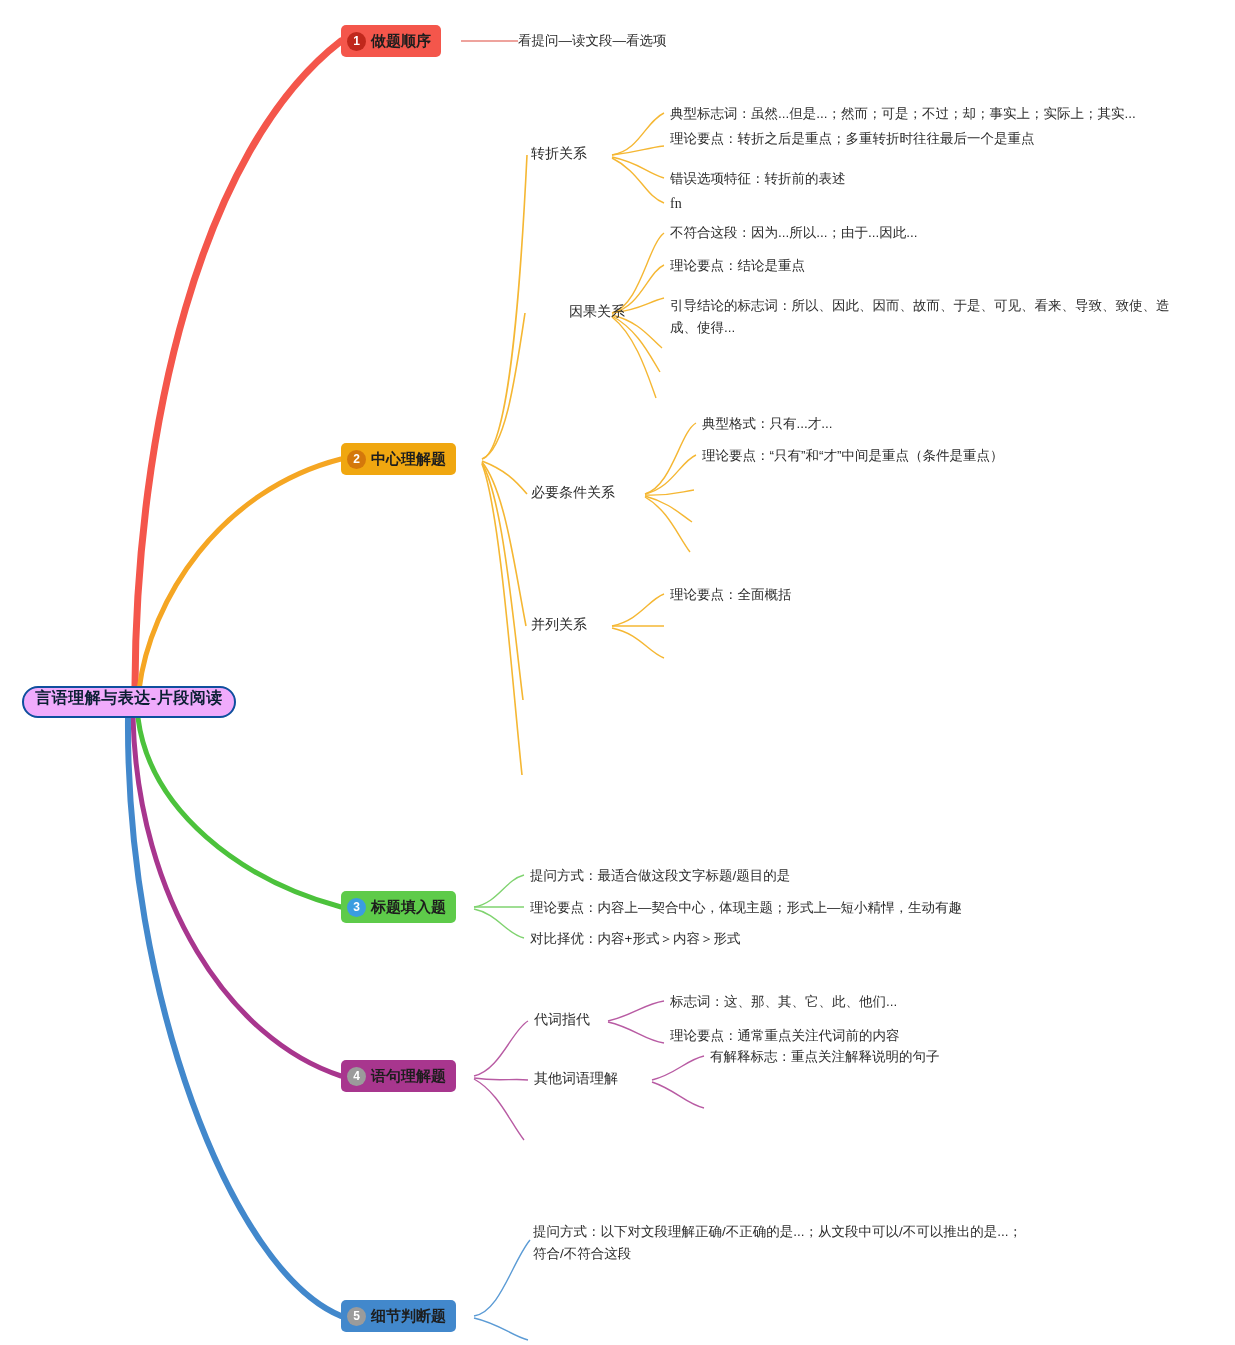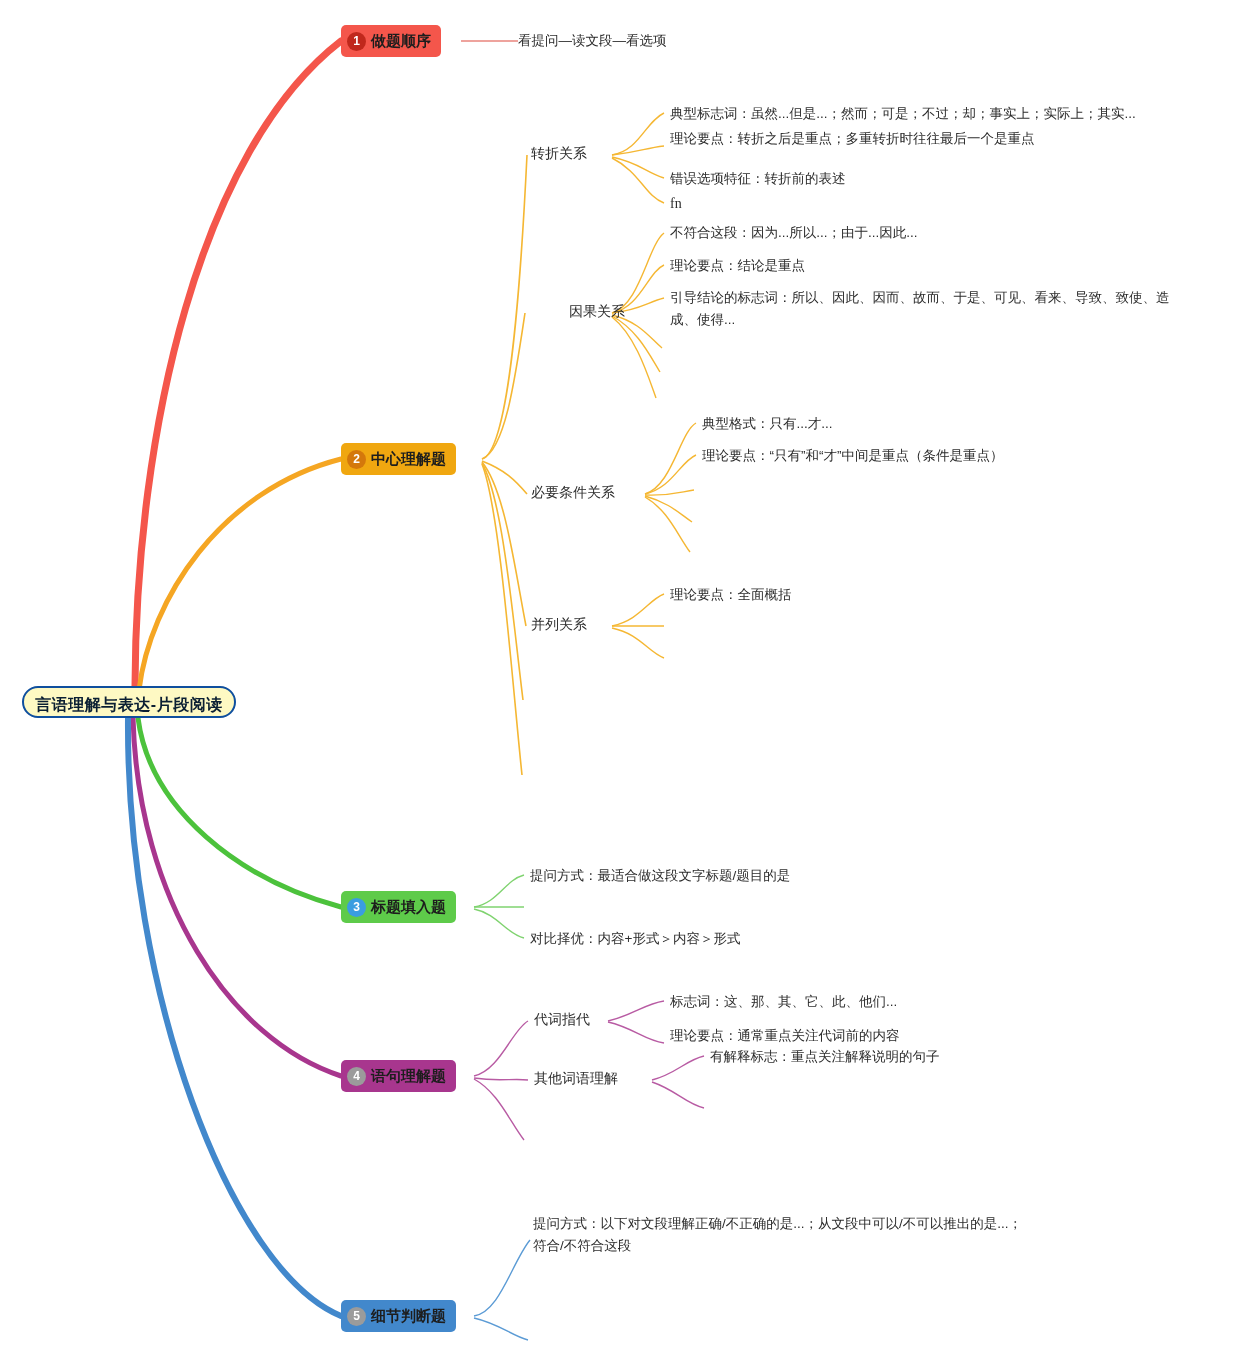--- a/index.html
+++ b/index.html
@@ -26,26 +26,26 @@
     pointer-events: none;
   }
 
   
   .root-node {
     position: absolute;
     left: 22px;
     top: 686px;
     width: 214px;
     height: 32px;
-    background: #fef9c3;
+    background: #f0abfc;
     border: 2px solid #0f4f9e;
     border-radius: 16px;
     box-sizing: border-box;
     display: flex;
-    align-items: flex-end;
+    align-items: flex-start;
     justify-content: center;
     z-index: 5;
   }
   .root-node .root-label {
     color: #0b1f33;
     font-size: 16px;
     font-weight: bold;
     letter-spacing: 0.5px;
     white-space: nowrap;
   }
@@ -109,20 +109,21 @@
     color: #2c2c2c;
     line-height: 22px;
     z-index: 3;
   }
   .leaf.serif {
     font-family: "Liberation Serif", "DejaVu Serif", serif;
     font-size: 14px;
   }
   .leaf.wrap2 {
     white-space: normal;
+    margin-top: 8px;
   }
 </style>
 </head>
 <body>
 
 <div id="canvas">
 
   <svg id="wires" viewBox="0 0 1235 1345" xmlns="http://www.w3.org/2000/svg">
 
     <path d="M135,686 C136,430 200,150 341,41" fill="none" stroke="#f4564b" stroke-width="7" stroke-linecap="round"></path>
@@ -216,20 +217,21 @@
   <div class="leaf" style="left:702px; top:445px;">理论要点：“只有”和“才”中间是重点（条件是重点）</div>
 
   <div class="node2" style="left:531px; top:616px;">并列关系</div>
   <div class="leaf" style="left:670px; top:584px;">理论要点：全面概括</div>
 
   <div class="topic t3">
     <span class="badge">3</span>
     <span class="topic-label">标题填入题</span>
   </div>
   <div class="leaf" style="left:530px; top:865px;">提问方式：最适合做这段文字标题/题目的是</div>
+  <div class="leaf" style="left:530px; top:897px;">理论要点：内容上—契合中心，体现主题；形式上—短小精悍，生动有趣</div>
   <div class="leaf" style="left:530px; top:928px;">对比择优：内容+形式＞内容＞形式</div>
 
   <div class="topic t4">
     <span class="badge">4</span>
     <span class="topic-label">语句理解题</span>
   </div>
   <div class="node2" style="left:534px; top:1011px;">代词指代</div>
   <div class="leaf" style="left:670px; top:991px;">标志词：这、那、其、它、此、他们...</div>
   <div class="leaf" style="left:670px; top:1025px;">理论要点：通常重点关注代词前的内容</div>
 

